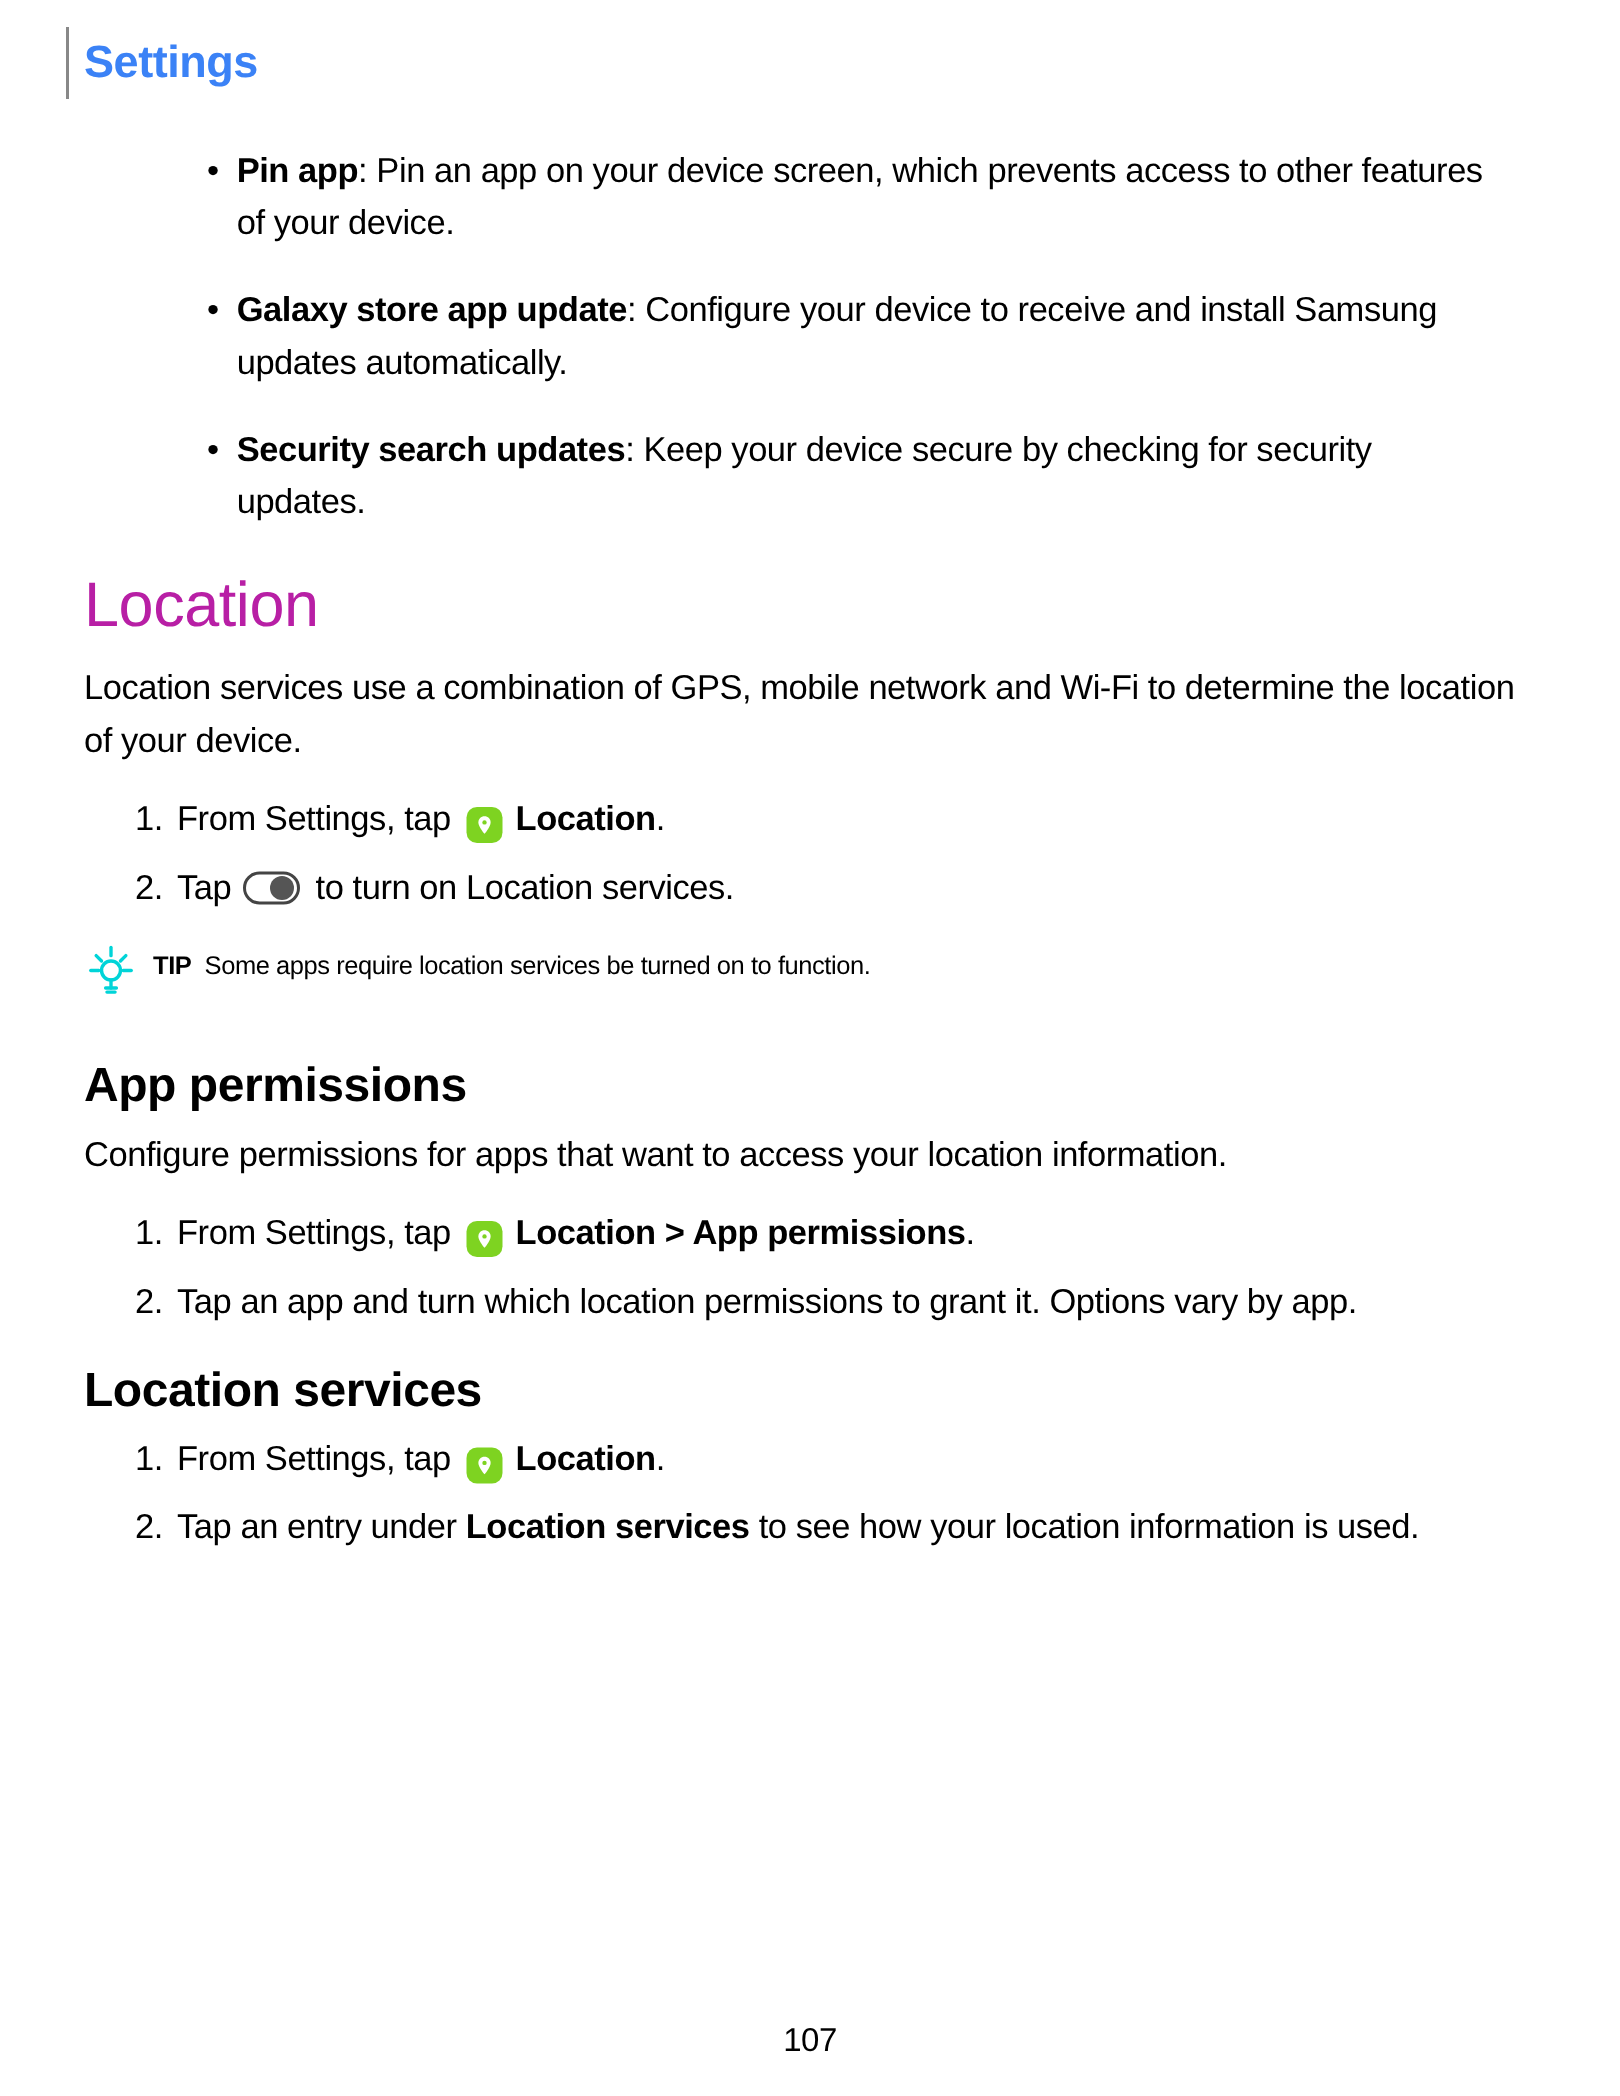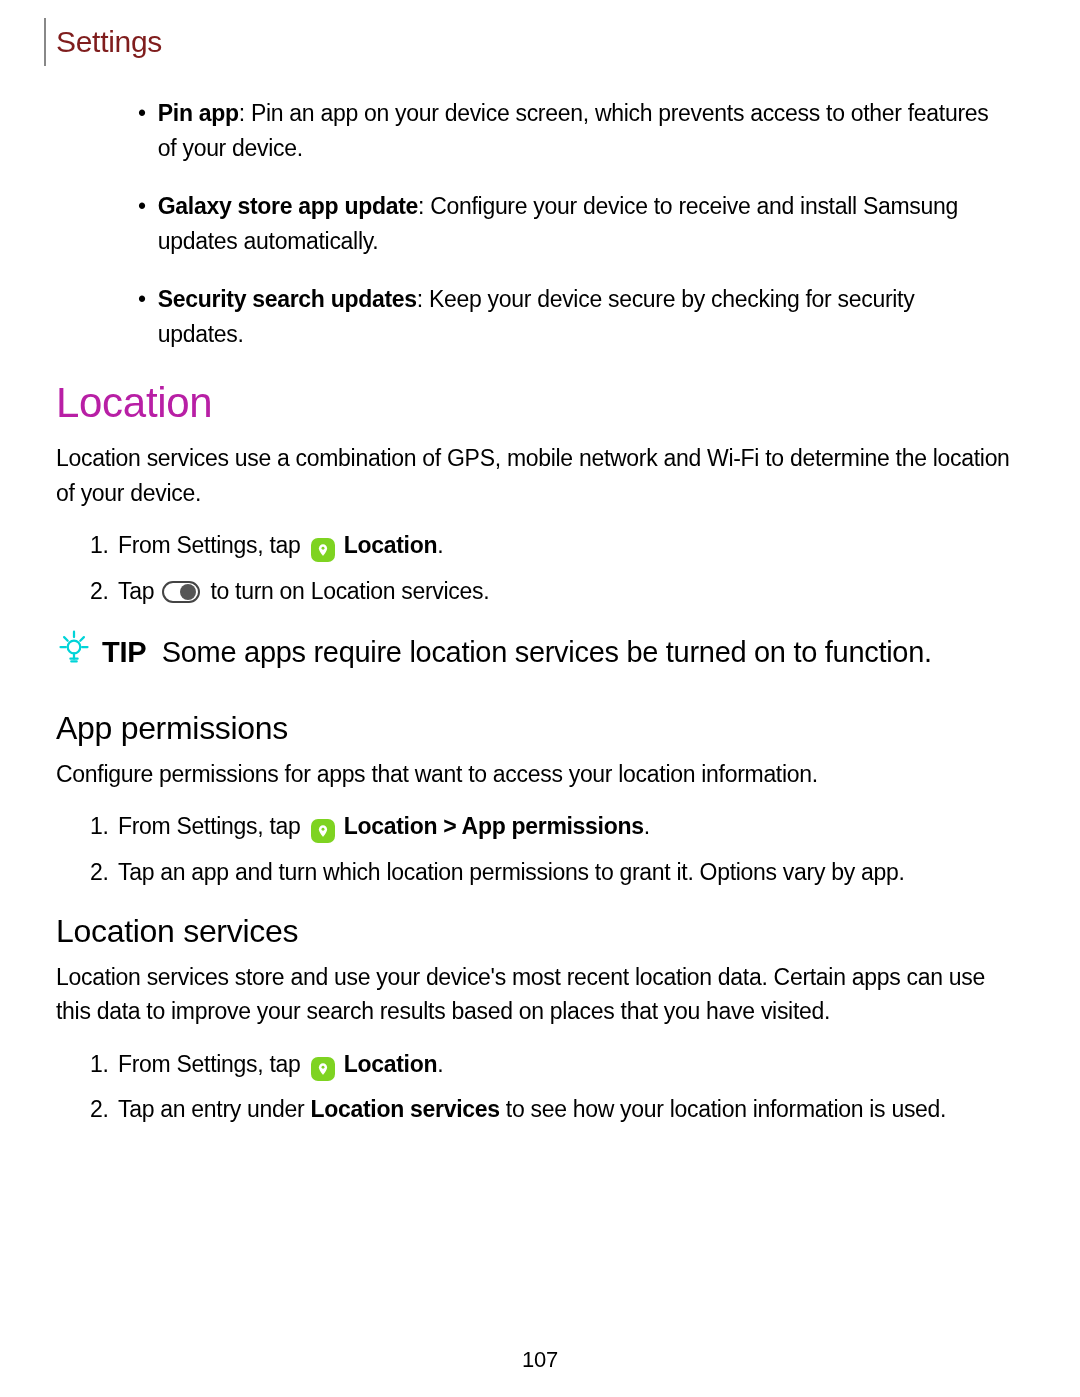--- a/index.html
+++ b/index.html
@@ -20,22 +20,22 @@
     align-items: center;
   }
   .header-bar {
     width: 2px;
     height: 48px;
     background: #888;
     margin-right: 10px;
   }
   .header-title {
     font-size: 30px;
-    color: #7f1d1d;
-    font-weight: 400;
+    color: #3b82f6;
+    font-weight: 700;
   }
   .content {
     position: absolute;
     top: 96px;
     left: 56px;
     right: 56px;
   }
   .bullet-list {
     margin-left: 82px;
     margin-right: 20px;
@@ -106,31 +106,31 @@
     top: 1px;
     width: 16px;
     height: 16px;
     background: #555;
     border-radius: 50%;
   }
   .tip-row {
     display: flex;
     align-items: flex-start;
     margin-bottom: 32px;
-    font-size: 29px;
+    font-size: 17px;
     line-height: 1.5;
   }
   .tip-icon {
     margin-right: 10px;
     margin-top: -2px;
   }
   .tip-icon svg { width: 36px; height: 36px; }
   h2.sub-heading {
     font-size: 32px;
-    font-weight: 400;
+    font-weight: 700;
     margin-bottom: 10px;
   }
   .bold { font-weight: 700; }
   .page-num {
     position: absolute;
     bottom: 24px;
     left: 0; right: 0;
     text-align: center;
     font-size: 22px;
   }
@@ -222,21 +222,20 @@
         <span class="bold">Location &gt; App permissions</span><span>.</span>
       </span>
     </li>
     <li>
       <span class="num">2.</span>
       <span class="txt">Tap an app and turn which location permissions to grant it. Options vary by app.</span>
     </li>
   </ol>
 
   <h2 class="sub-heading">Location services</h2>
-  <p class="section-desc">Location services store and use your device's most recent location data. Certain apps can use this data to improve your search results based on places that you have visited.</p>
   <ol class="numbered">
     <li>
       <span class="num">1.</span>
       <span class="txt">
         <span>From Settings, tap</span>
         <span class="loc-icon">
           <svg viewBox="0 0 24 24" fill="none">
               <path d="M12 2C8 2 5 5 5 9c0 5 7 13 7 13s7-8 7-13c0-4-3-7-7-7z" fill="#fff"></path>
               <circle cx="12" cy="9" r="2.5" fill="#7ed321"></circle>
             </svg>

